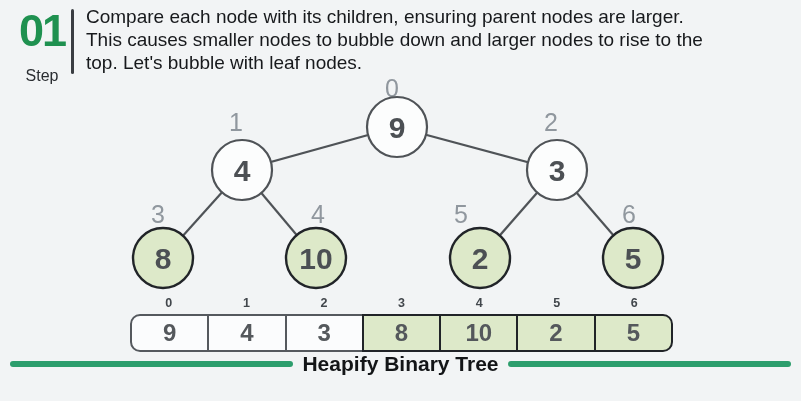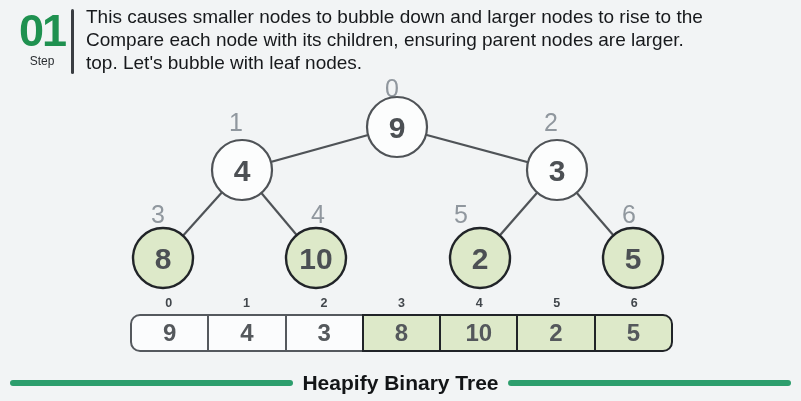--- a/index.html
+++ b/index.html
@@ -18,21 +18,21 @@
   
   .step-box {
     position: absolute; left: 14px; top: 8px; width: 56px;
     display: flex; flex-direction: column; align-items: center;
   }
   .step-number {
     font-size: 45px; font-weight: 800; line-height: 1.0;
     color: #1f9150; letter-spacing: -2px;
   }
   .step-label {
-    font-size: 12px; font-weight: 500; color: #2a2d31; margin-top: 1px;
+    font-size: 16px; font-weight: 500; color: #2a2d31; margin-top: 14px;
   }
   .header-divider {
     position: absolute; left: 71px; top: 9px; width: 3px; height: 65px;
     background: #3a3d42; border-radius: 2px;
   }
   .description {
     position: absolute; left: 86px; top: 5px;
     font-size: 19px; line-height: 23px; color: #17191c;
     white-space: nowrap;
   }
@@ -73,21 +73,21 @@
   .array-cell + .array-cell { margin-left: -2px; }
   .array-cell.green {
     background: #dde9c9; border-color: #212428;
     position: relative; z-index: 2;
   }
   .array-cell.first { border-radius: 10px 0 0 10px; }
   .array-cell.last  { border-radius: 0 10px 10px 0; }
 
   
   .footer {
-    position: absolute; left: 10px; top: 371px; width: 781px;
+    position: absolute; left: 10px; top: 352px; width: 781px;
     display: flex; align-items: center;
   }
   .footer-line {
     flex: 1; height: 6px; background: #2d9e6d; border-radius: 3px;
   }
   .footer-title {
     font-size: 21px; font-weight: bold; color: #131517;
     margin: 0 9px; white-space: nowrap;
   }
 </style>
@@ -95,22 +95,22 @@
 <body>
 
 <div class="stage">
 
   <div class="step-box">
     <div class="step-number">01</div>
     <div class="step-label">Step</div>
   </div>
   <div class="header-divider"></div>
   <div class="description">
+    <div>Compare each node with its children, ensuring parent nodes are larger.</div>
     <div>This causes smaller nodes to bubble down and larger nodes to rise to the</div>
-    <div>Compare each node with its children, ensuring parent nodes are larger.</div>
     <div>top. Let's bubble with leaf nodes.</div>
   </div>
 
   <svg class="tree-svg" width="801" height="228" viewBox="0 0 801 228">
 
     <line class="edge" x1="397" y1="54" x2="242" y2="97"></line>
     <line class="edge" x1="397" y1="54" x2="557" y2="97"></line>
     <line class="edge" x1="242" y1="97" x2="163" y2="185"></line>
     <line class="edge" x1="242" y1="97" x2="316" y2="185"></line>
     <line class="edge" x1="557" y1="97" x2="480" y2="185"></line>

